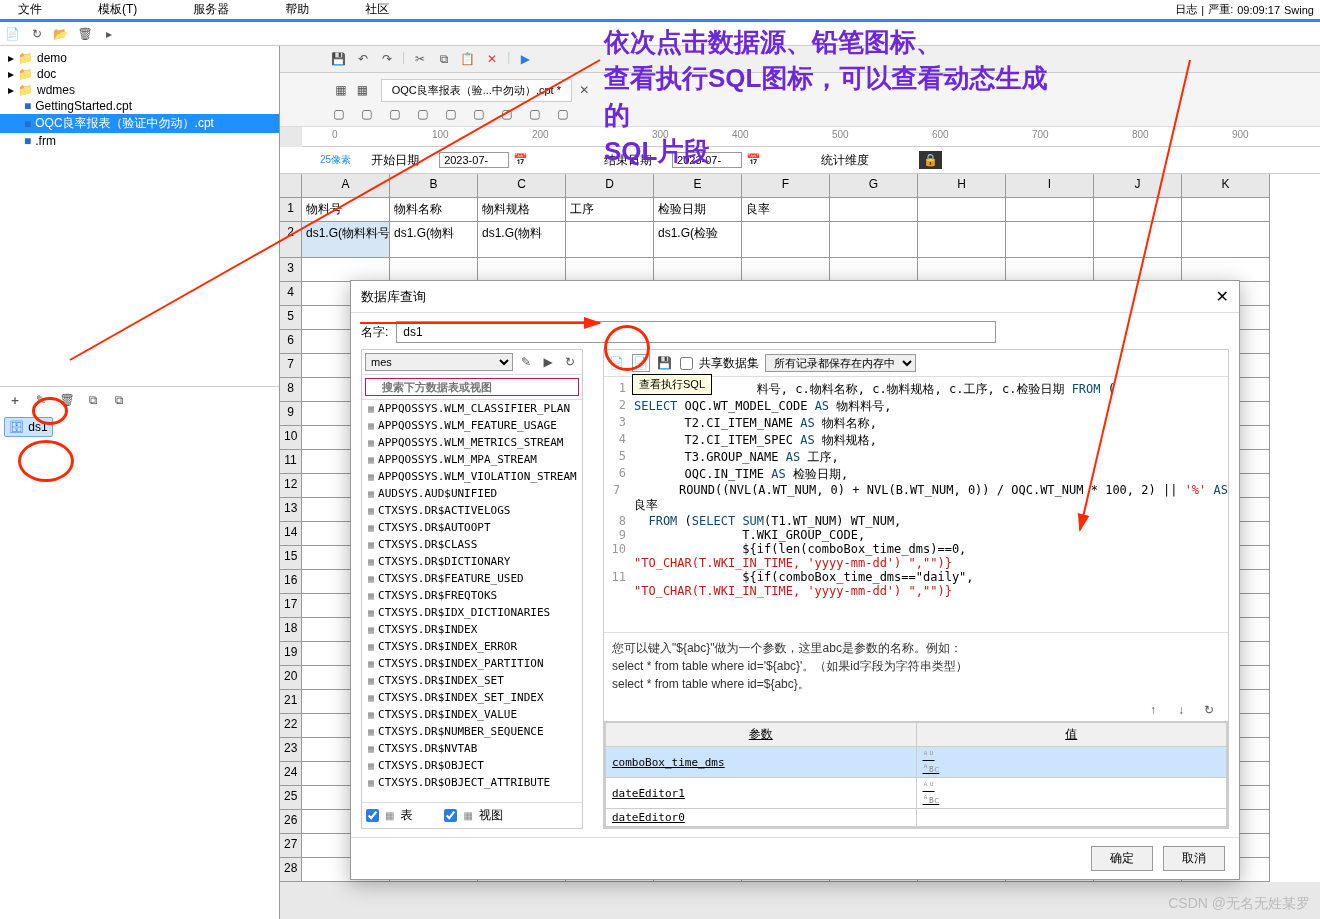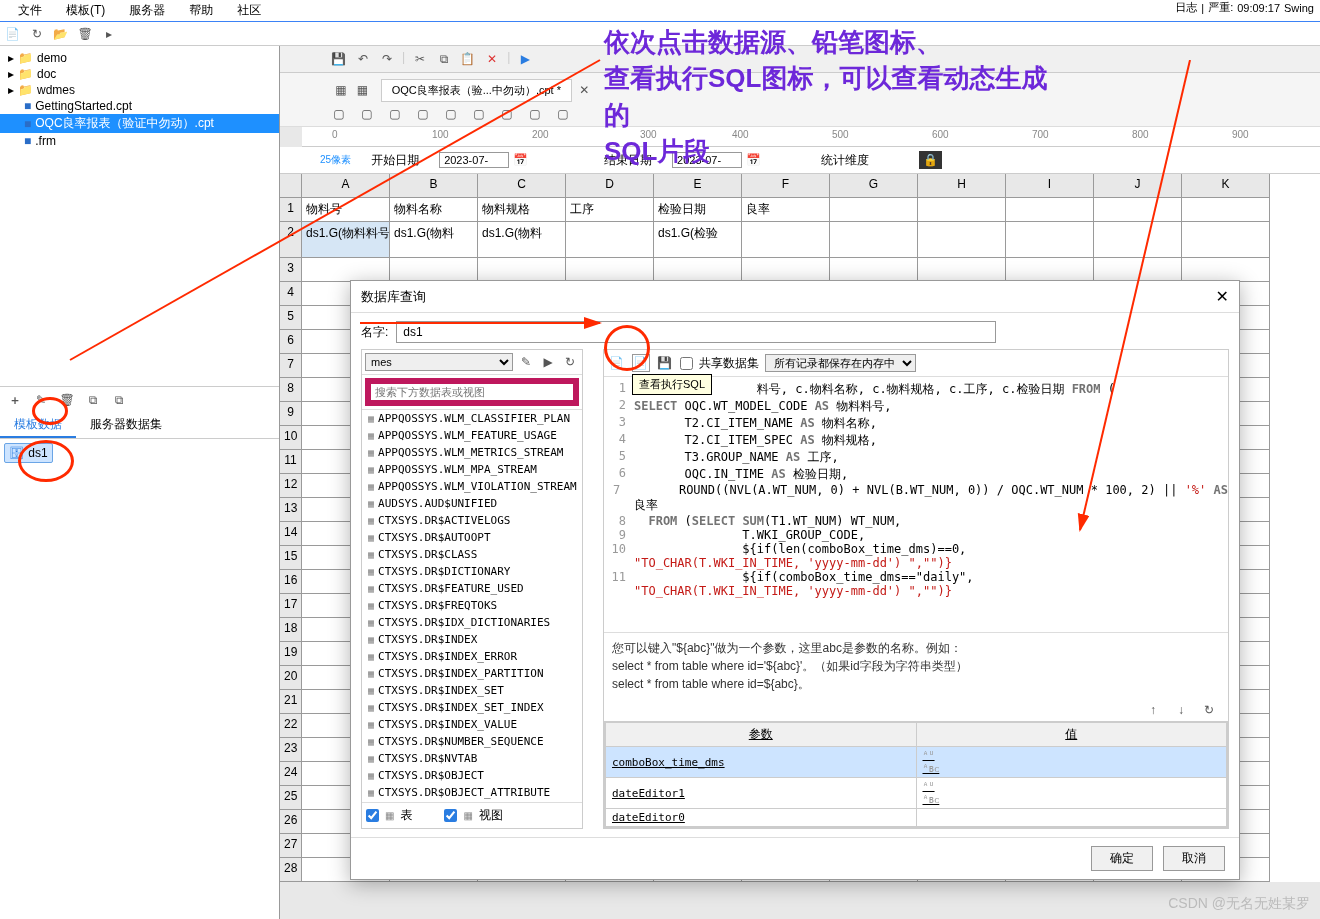--- a/index.html
+++ b/index.html
@@ -1,17 +1,17 @@
 <!DOCTYPE html>
 <html><head>
 <meta charset="utf-8">
 <style>
 * { box-sizing: border-box; margin: 0; padding: 0; }
 body { font-family: "Microsoft YaHei", Arial, sans-serif; font-size: 12px; background: #fff; width: 1320px; height: 919px; overflow: hidden; position: relative; }
-.menubar { display: flex; align-items: flex-start; height: 22px; background: #fff; border-bottom: 1px solid #3b82f6; padding: 0 6px; }
+.menubar { display: flex; align-items: center; height: 22px; background: #fff; border-bottom: 3px solid #3b82f6; padding: 0 6px; gap: 32px; }
 .menubar .menu-item { padding: 2px 12px; cursor: pointer; }
 .menubar .right { margin-left: auto; display: flex; align-items: center; gap: 4px; font-size: 11px; }
 .toolbar-main { display: flex; align-items: center; height: 24px; border-bottom: 1px solid #ccc; padding: 0 4px; gap: 6px; }
 .tool-btn { width: 18px; height: 18px; display: inline-flex; align-items: center; justify-content: center; cursor: pointer; color: #555; }
 .main-layout { display: flex; height: calc(100% - 46px); }
 .sidebar { width: 280px; border-right: 1px solid #999; display: flex; flex-direction: column; background: #fff; }
 .tree { flex: 0 0 auto; padding: 4px 0; font-size: 12px; overflow-y: auto; height: 340px; }
 .tree-row { display: flex; align-items: center; padding: 1px 4px 1px 8px; gap: 4px; cursor: pointer; white-space: nowrap; }
 .tree-row.indent { padding-left: 24px; }
 .tree-row.selected { background: #1e90ff; color: #fff; }
@@ -43,34 +43,34 @@
 .dialog-title { display: flex; align-items: center; padding: 6px 10px; border-bottom: 1px solid #ddd; font-size: 13px; }
 .dialog-title .close { margin-left: auto; cursor: pointer; font-size: 16px; }
 .dialog-body { flex: 1; display: flex; flex-direction: column; padding: 8px 10px; gap: 6px; overflow: hidden; }
 .name-row { display: flex; align-items: center; gap: 8px; }
 .name-row input { flex: 1; border: 1px solid #999; padding: 3px 6px; font-size: 12px; max-width: 600px; }
 .query-layout { display: flex; gap: 20px; flex: 1; overflow: hidden; }
 .tables-panel { width: 222px; border: 1px solid #ccc; display: flex; flex-direction: column; }
 .conn-row { display: flex; align-items: center; gap: 4px; padding: 3px; border-bottom: 1px solid #ddd; }
 .conn-row select { flex: 1; border: 1px solid #999; font-size: 11px; padding: 1px; }
 .search-row { padding: 3px; border-bottom: 1px solid #ddd; }
-.search-row input { width: 100%; border: 6px solid #be185d; padding: 2px 4px; font-size: 11px; color: #999; }
+.search-row input { width: 100%; border: 1px solid #be185d; padding: 2px 16px; font-size: 11px; color: #999; font-weight: bold; }
 .table-list { flex: 1; overflow-y: auto; font-size: 11px; font-family: monospace; }
 .table-row { padding: 2px 6px; cursor: pointer; white-space: nowrap; display: flex; align-items: center; gap: 4px; }
 .tbl-icon { color: #888; font-size: 10px; }
 .filter-row { display: flex; align-items: center; gap: 6px; padding: 4px; border-top: 1px solid #ddd; font-size: 12px; }
 .sql-panel { flex: 1; display: flex; flex-direction: column; border: 1px solid #ccc; overflow: hidden; }
 .sql-toolbar { display: flex; align-items: center; gap: 6px; padding: 4px; border-bottom: 1px solid #ddd; position: relative; }
 .sql-toolbar select { border: 1px solid #999; font-size: 11px; padding: 1px 4px; }
 .tooltip { position: absolute; top: 24px; left: 28px; background: #ffffe1; border: 1px solid #000; padding: 2px 6px; font-size: 11px; z-index: 10; }
 .sql-editor { flex: 1; overflow: auto; padding: 4px 0; font-family: Consolas, monospace; font-size: 12px; background: #fff; }
 .sql-line { display: flex; }
 .gutter { width: 30px; text-align: right; padding-right: 8px; color: #999; user-select: none; }
 .code { white-space: pre; flex: 1; }
-.kw { color: #737373; font-weight: bold; }
+.kw { color: #0c4a6e; font-weight: normal; }
 .str { color: #c41a16; }
 .help-text { padding: 6px 8px; font-size: 12px; border-top: 1px solid #ddd; color: #333; line-height: 1.5; }
 .param-toolbar { display: flex; justify-content: flex-end; gap: 10px; padding: 2px 10px; }
 .param-table { border: 1px solid #ccc; text-decoration: underline; }
 .param-table table { width: 100%; border-collapse: collapse; font-size: 12px; }
 .param-table th { background: #f0f0f0; border: 1px solid #ccc; padding: 3px; font-weight: normal; }
 .param-table td { border: 1px solid #ccc; padding: 2px 6px; font-family: monospace; font-size: 11px; }
 .param-table tr.sel td { background: #cde4ff; }
 .dialog-footer { display: flex; justify-content: flex-end; gap: 10px; padding: 8px 14px; border-top: 1px solid #ddd; }
 .dialog-footer button { padding: 3px 18px; border: 1px solid #999; background: #f0f0f0; cursor: pointer; font-size: 12px; }
@@ -140,24 +140,20 @@
         </div>
     </div>
 
     <div class="ds-toolbar">
       <span class="tool-btn" style="font-weight:bold">＋</span>
       <span class="tool-btn">✎</span>
       <span class="tool-btn">🗑</span>
       <span class="tool-btn">⧉</span>
       <span class="tool-btn">⧉</span>
     </div>
-    <div class="tabs-small">
-      <div class="tab active">模板数据</div>
-      <div class="tab">服务器数据集</div>
-    </div>
     <div class="ds-list">
       <div class="ds-item">
         <span class="ds-icon">🗄</span>
         <span>ds1</span>
       </div>
     </div>
   </div>
 
   <div class="content">
     <div class="editor-toolbar">
@@ -187,21 +183,21 @@
       <span class="tool-btn">▢</span>
       <span class="tool-btn">▢</span>
       <span class="tool-btn">▢</span>
       <span class="tool-btn">▢</span>
       <span class="tool-btn">▢</span>
     </div>
     <div class="ruler">
       <span style="left:30px">0</span>
       <span style="left:130px">100</span>
       <span style="left:230px">200</span>
-      <span style="left:338px">300</span>
+      <span style="left:350px">300</span>
       <span style="left:430px">400</span>
       <span style="left:530px">500</span>
       <span style="left:630px">600</span>
       <span style="left:730px">700</span>
       <span style="left:830px">800</span>
       <span style="left:930px">900</span>
     </div>
     <div class="param-row">
       <span style="color:#1e90ff;font-size:10px">25像素</span>
       <div class="param-field">

